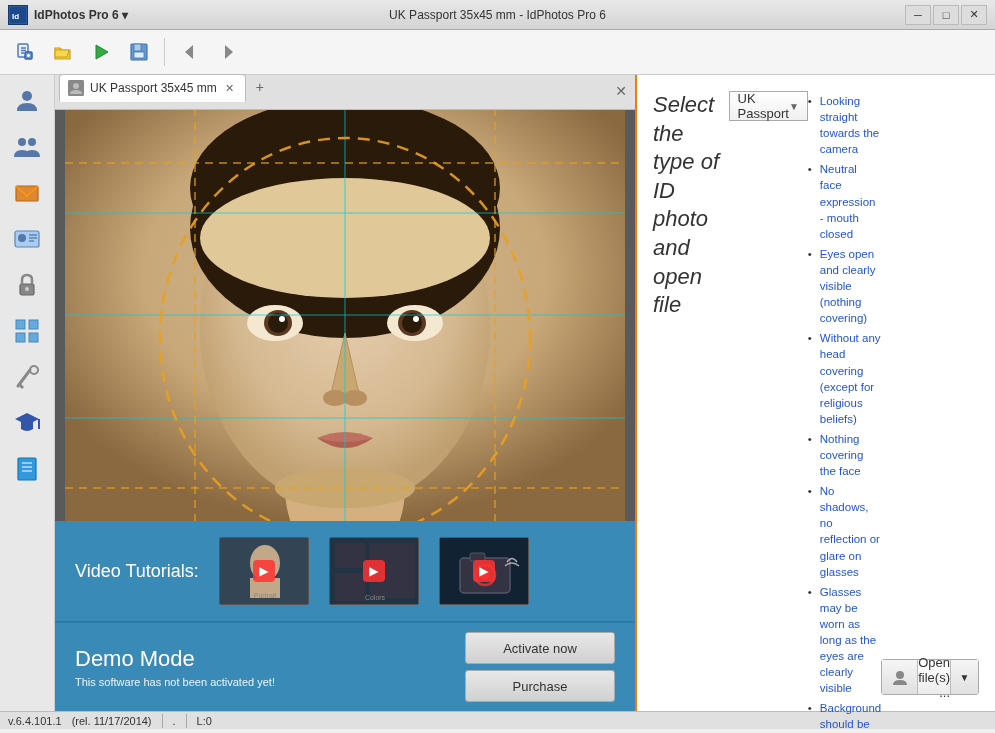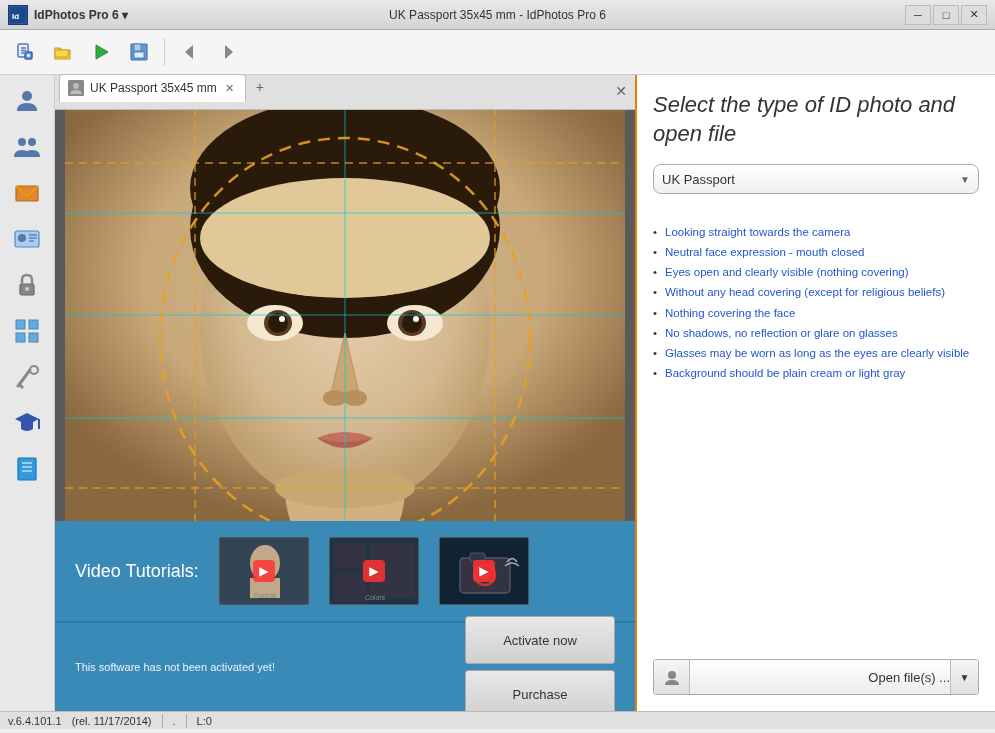--- a/index.html
+++ b/index.html
@@ -179,56 +179,56 @@
       padding: 0 20px;
       justify-content: space-between;
       border-top: 2px solid #2a7aa8;
     }
     #demo-bar .demo-text { color: white; }
     #demo-bar .demo-title { font-size: 22px; font-weight: 300; margin-bottom: 4px; }
     #demo-bar .demo-sub { font-size: 11px; opacity: 0.9; }
     #demo-bar .demo-buttons { display: flex; flex-direction: column; gap: 6px; }
     .demo-btn {
       width: 150px;
-      height: 48px;
+      height: 32px;
       background: linear-gradient(to bottom, #e8e8e8, #d0d0d0);
       border: 1px solid #aaa;
       border-radius: 3px;
       cursor: pointer;
       font-size: 13px;
       color: #333;
       display: flex;
       align-items: center;
       justify-content: center;
     }
 
     
     #right-panel {
       width: 360px;
       background: #fff;
       border-left: 2px solid #e88000;
       display: flex;
-      flex-direction: column;
+      flex-direction: row;
       padding: 16px;
     }
     #right-panel .panel-title {
       font-size: 22px;
       font-style: italic;
       color: #333;
       font-weight: 400;
       margin-bottom: 16px;
       line-height: 1.3;
     }
 
     .passport-dropdown {
       width: 100%;
       height: 30px;
       background: linear-gradient(to bottom, #fff, #f0f0f0);
       border: 1px solid #aaa;
-      border-radius: 8px;
+      border-radius: 0;
       display: flex;
       align-items: center;
       justify-content: space-between;
       padding: 0 8px;
       cursor: pointer;
       margin-bottom: 28px;
       font-size: 13px;
       color: #333;
     }
     .passport-dropdown .dd-arrow { font-size: 10px; color: #666; }
@@ -570,20 +570,21 @@
 
             <path d="M65 28 Q72 22 79 28" fill="none" stroke="#aaa" stroke-width="1.5"></path>
             <path d="M67 24 Q72 17 77 24" fill="none" stroke="#aaa" stroke-width="1.5"></path>
           </svg>
           <div class="play-btn">▶</div>
         </div>
       </div>
 
       <div id="demo-bar">
         <div class="demo-text">
+          <div class="demo-title">Demo Mode</div>
           <div class="demo-sub">This software has not been activated yet!</div>
         </div>
         <div class="demo-buttons">
           <button class="demo-btn">Activate now</button>
           <button class="demo-btn">Purchase</button>
         </div>
       </div>
     </div>
   </div>
 

